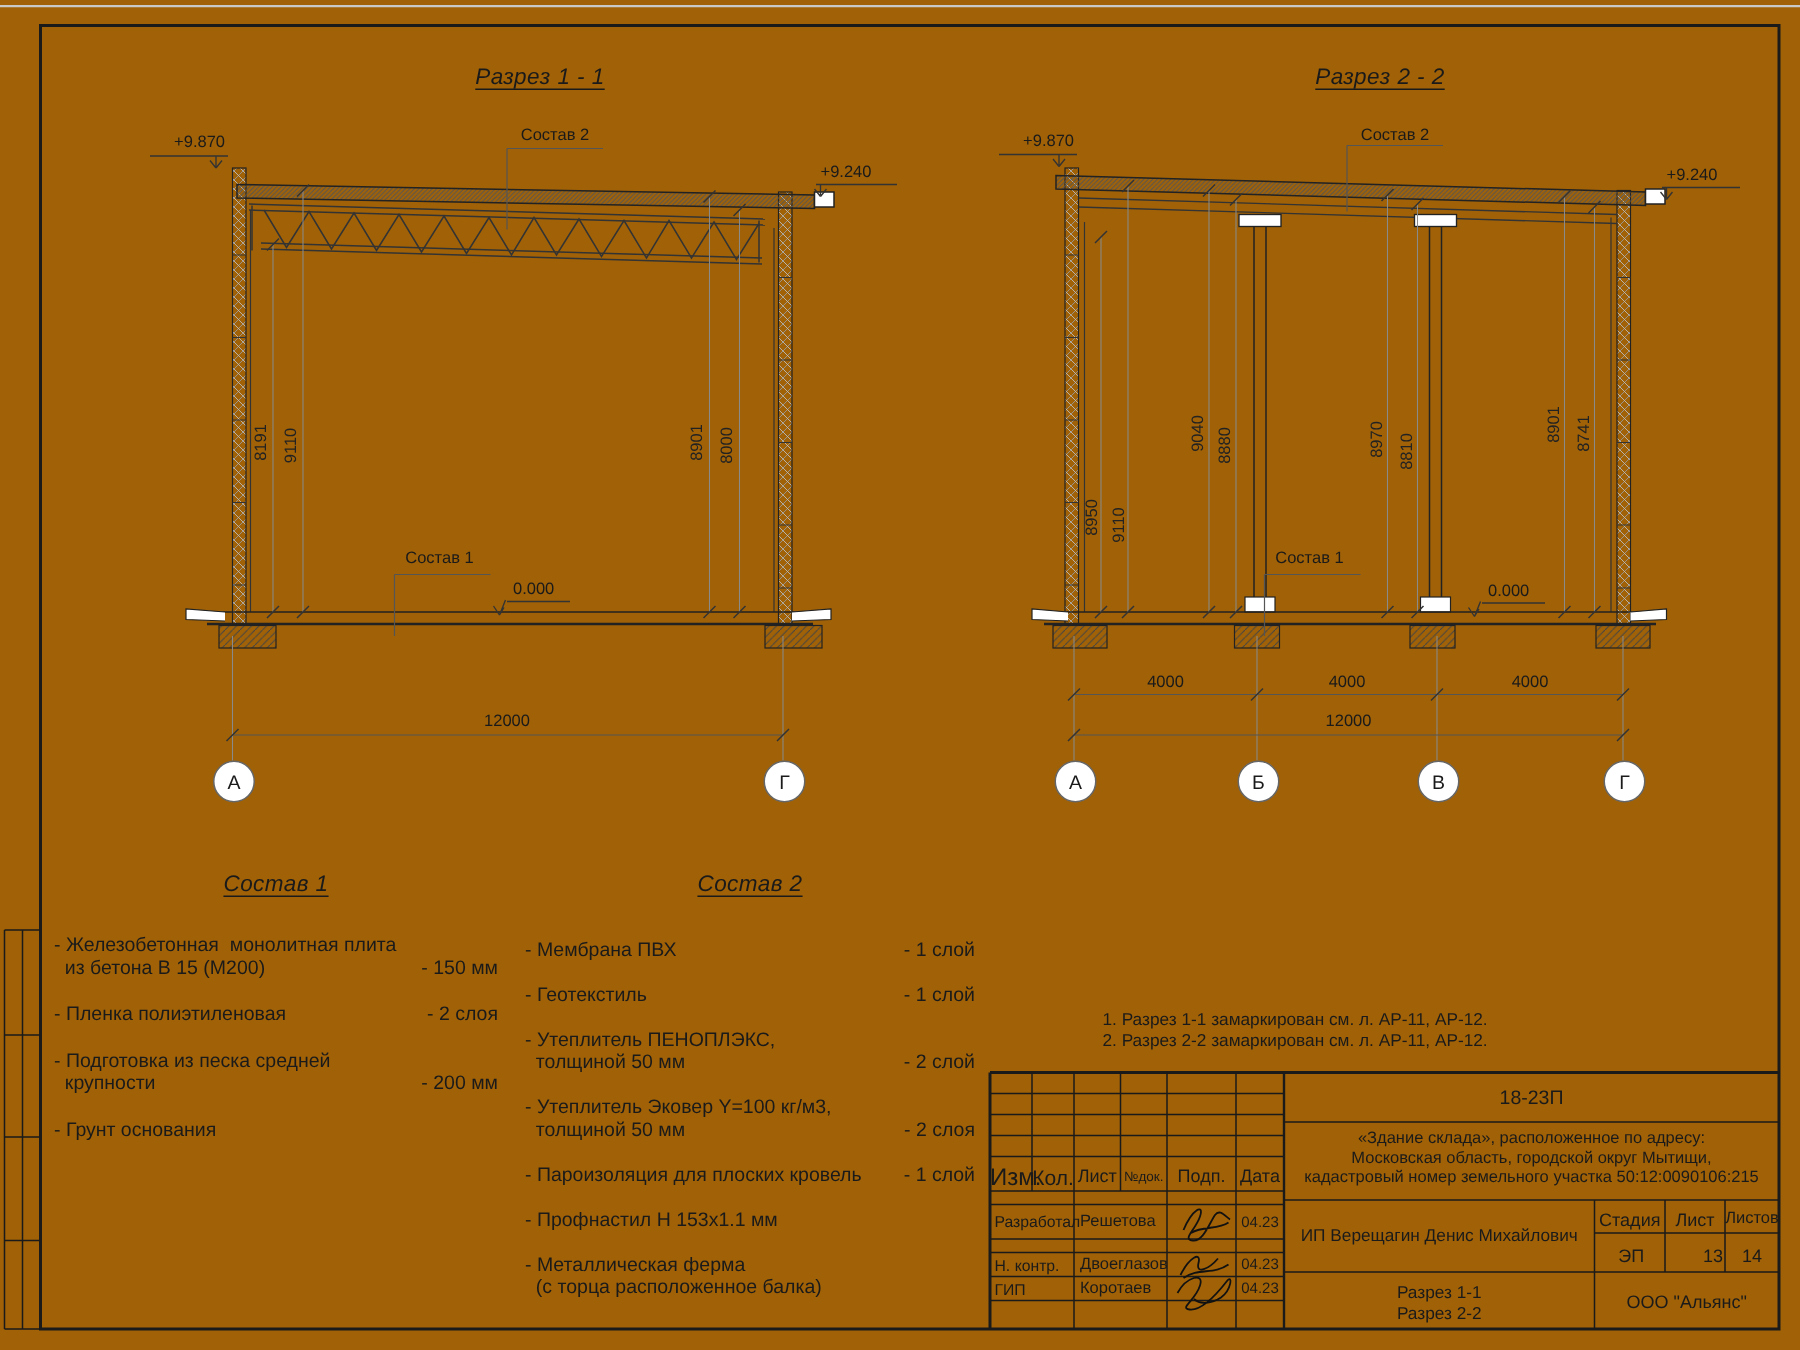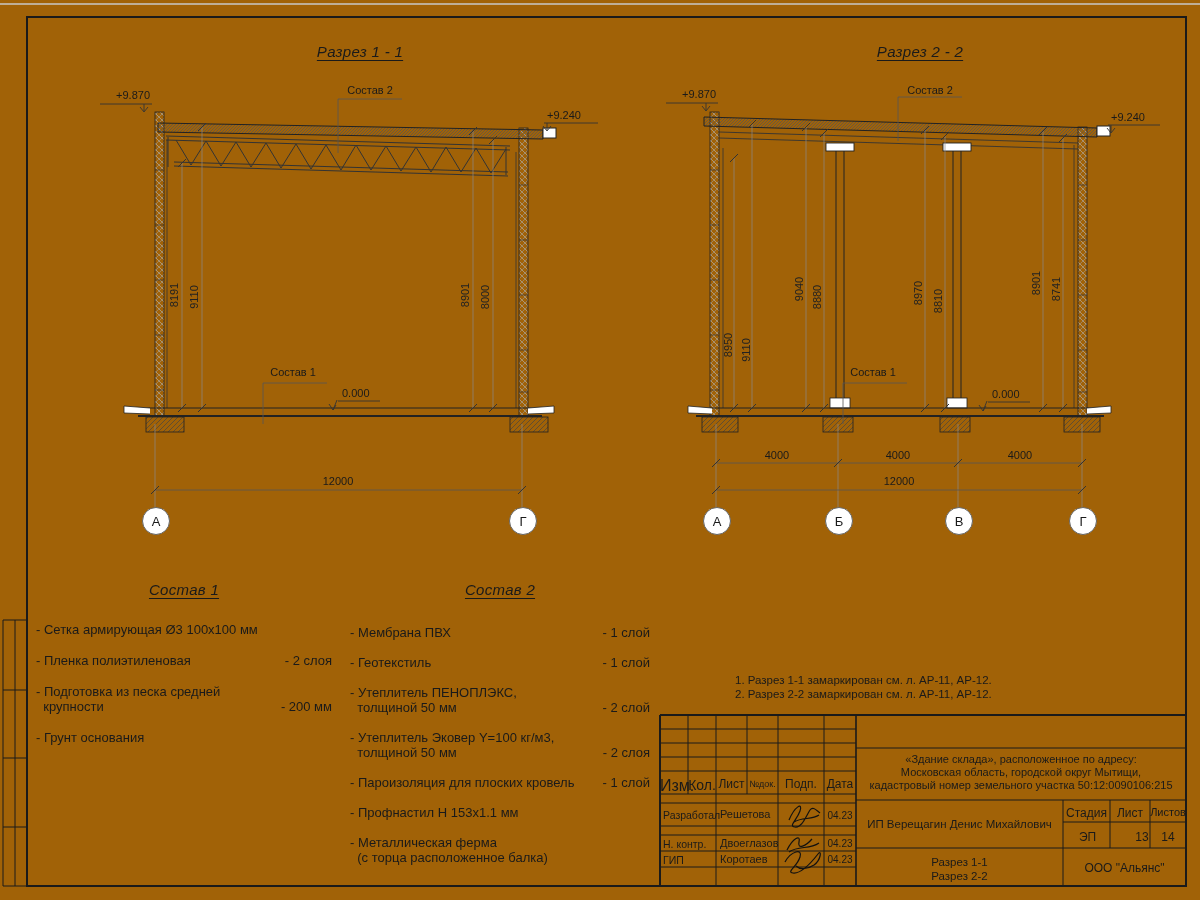--- a/index.html
+++ b/index.html
@@ -196,22 +196,23 @@
 <div class="t c" style="left:984px;top:449px;width:72px;">4000</div>
 <div class="t c" style="left:861px;top:475px;width:76px;">12000</div>
 <div class="axis" style="left:703px;top:507px;">А</div>
 <div class="axis" style="left:825px;top:507px;">Б</div>
 <div class="axis" style="left:945px;top:507px;">В</div>
 <div class="axis" style="left:1069px;top:507px;">Г</div>
 
 <div class="t it c" style="left:36px;top:582px;width:296px;">Состав 1</div>
 <div class="sostav" style="left:36px;top:622px;width:296px;">
   <div class="s-item" style="margin-bottom:16px">
-        <div class="s-name">- Сетка армирующая Ø3 100х100 мм</div>
-        <div class="s-val"></div>
+        <div class="s-name">- Железобетонная  монолитная плита
+  из бетона В 15 (М200)</div>
+        <div class="s-val">- 150 мм</div>
       </div>
   <div class="s-item" style="margin-bottom:16px">
         <div class="s-name">- Пленка полиэтиленовая</div>
         <div class="s-val">-  2 слоя</div>
       </div>
   <div class="s-item" style="margin-bottom:16px">
         <div class="s-name">- Подготовка из песка средней
   крупности</div>
         <div class="s-val">- 200 мм</div>
       </div>
@@ -271,20 +272,21 @@
 <div class="tb" style="left:663px;top:809px;font-size:10.5px;">Разработал</div>
 <div class="tb" style="left:720px;top:808px;">Решетова</div>
 <div class="tb c" style="left:824px;top:810px;width:32px;font-size:10px;">04.23</div>
 <div class="tb" style="left:663px;top:838px;font-size:10.5px;">Н. контр.</div>
 <div class="tb" style="left:720px;top:837px;">Двоеглазов</div>
 <div class="tb c" style="left:824px;top:838px;width:32px;font-size:10px;">04.23</div>
 <div class="tb" style="left:663px;top:854px;font-size:10.5px;">ГИП</div>
 <div class="tb" style="left:720px;top:853px;">Коротаев</div>
 <div class="tb c" style="left:824px;top:854px;width:32px;font-size:10px;">04.23</div>
 
+<div class="tb c" style="left:856px;top:724px;width:330px;font-size:13px;">18-23П</div>
 <div class="tb c" style="left:856px;top:753px;width:330px;">«Здание склада», расположенное по адресу:</div>
 <div class="tb c" style="left:856px;top:766px;width:330px;">Московская область, городской округ Мытищи,</div>
 <div class="tb c" style="left:856px;top:779px;width:330px;">кадастровый номер земельного участка 50:12:0090106:215</div>
 <div class="tb c" style="left:856px;top:818px;width:207px;font-size:11.5px;">ИП Верещагин Денис Михайлович</div>
 <div class="tb c" style="left:1063px;top:806px;width:47px;font-size:12px;">Стадия</div>
 <div class="tb c" style="left:1110px;top:806px;width:40px;font-size:12px;">Лист</div>
 <div class="tb c" style="left:1150px;top:806px;width:36px;font-size:11px;">Листов</div>
 <div class="tb c" style="left:1063px;top:830px;width:49px;font-size:12px;">ЭП</div>
 <div class="tb c" style="left:1110px;top:830px;width:64px;font-size:12px;">13</div>
 <div class="tb c" style="left:1150px;top:830px;width:36px;font-size:12px;">14</div>

